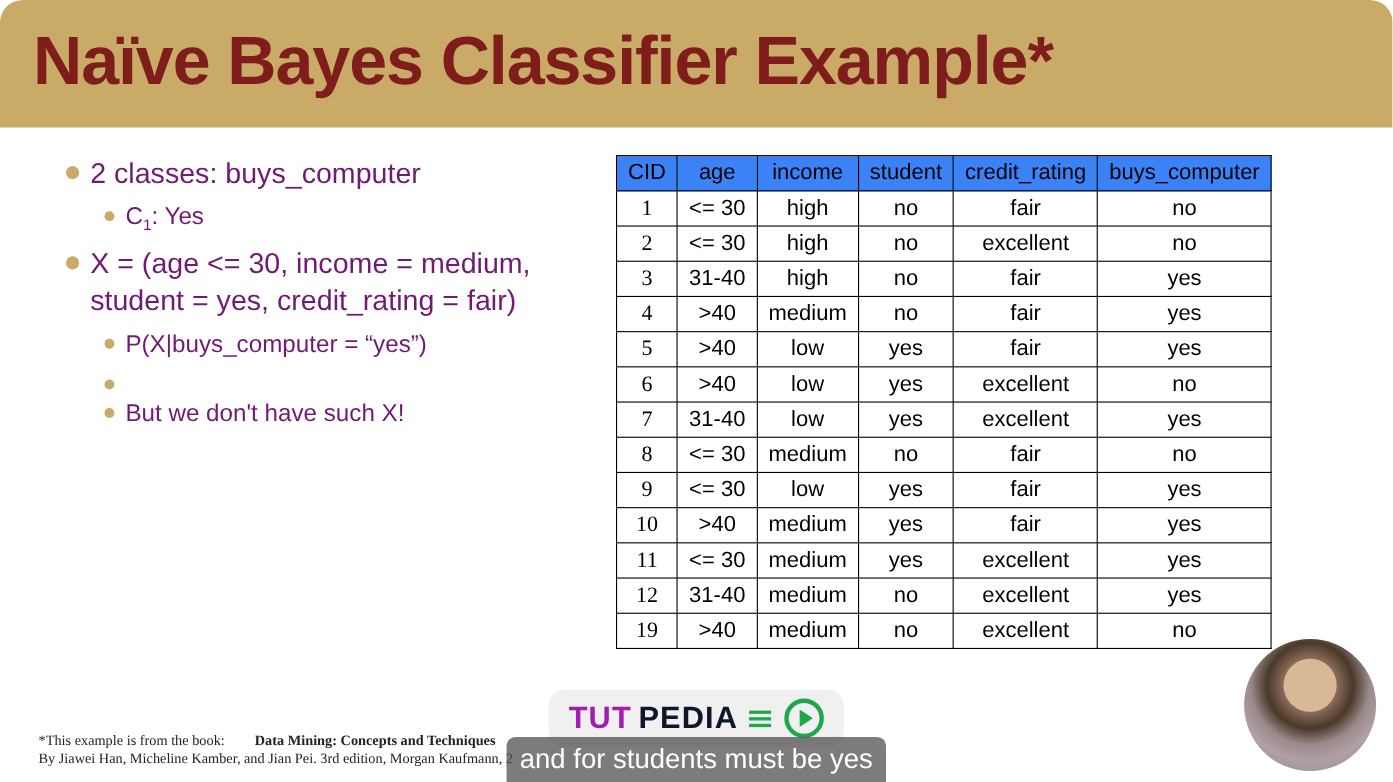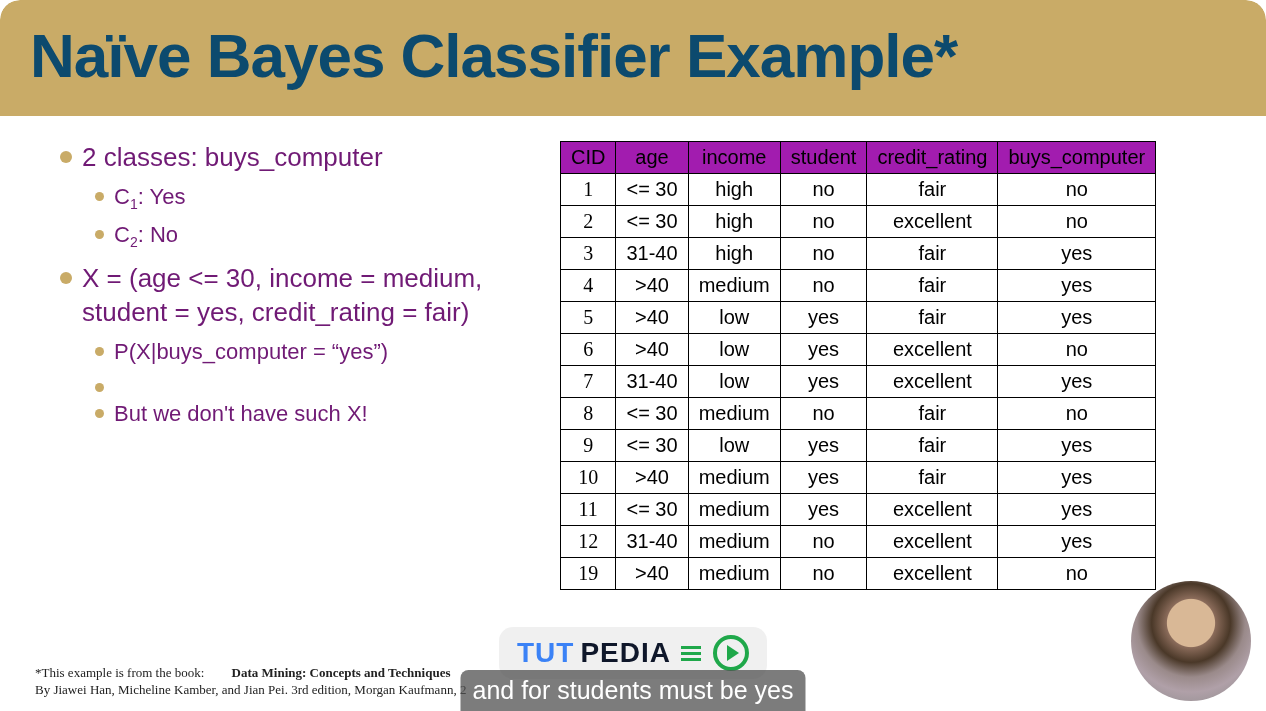--- a/index.html
+++ b/index.html
@@ -13,21 +13,21 @@
   border-radius: 20px;
 }
 .title-bar {
   background: #c9ab67;
   padding: 20px 30px 25px 30px;
   border-radius: 20px 20px 0 0;
 }
 .title-bar h1 {
   font-size: 62px;
   font-weight: bold;
-  color: #0c4a6e;
+  color: #7f1d1d;
   letter-spacing: -1px;
 }
 .content {
   display: flex;
   padding: 25px 30px 10px 60px;
 }
 .left-panel {
   flex: 0 0 500px;
   padding-right: 20px;
 }
@@ -65,21 +65,21 @@
 table {
   border-collapse: collapse;
   font-size: 20px;
 }
 th, td {
   border: 1.5px solid #000;
   padding: 4px 10px;
   text-align: center;
 }
 th {
-  background: #a21caf;
+  background: #3b82f6;
   font-weight: normal;
 }
 td.cid {
   font-family: Georgia, serif;
 }
 .footnote {
   position: absolute;
   bottom: 12px;
   left: 35px;
   font-size: 13px;
@@ -104,21 +104,21 @@
   bottom: 32px;
   left: 50%;
   transform: translateX(-50%);
   background: rgba(230,230,230,0.6);
   padding: 8px 18px;
   border-radius: 14px;
   display: flex;
   align-items: center;
   gap: 6px;
 }
-.logo-tut { color: #3b82f6; font-weight: bold; font-size: 28px; letter-spacing: 1px; }
+.logo-tut { color: #a21caf; font-weight: bold; font-size: 28px; letter-spacing: 1px; }
 .logo-pedia { color: #0f172a; font-weight: bold; font-size: 28px; letter-spacing: 1px; }
 .logo-lines {
   display: inline-flex;
   flex-direction: column;
   gap: 3px;
   margin-left: 4px;
 }
 .logo-lines span {
   width: 20px;
   height: 3px;
@@ -168,26 +168,20 @@
       <span class="bullet-text">2 classes: buys_computer</span>
     </div>
 
     <div class="bullet-item sub-item">
       <span class="bullet-dot small"></span>
       <span class="bullet-text sub">
         <span>C</span><span class="sub1">1</span><span>: Yes</span>
       </span>
     </div>
 
-    <div class="bullet-item sub-item">
-      <span class="bullet-dot small"></span>
-      <span class="bullet-text sub">
-        <span>C</span><span class="sub1">2</span><span>: No</span>
-      </span>
-    </div>
 
     <div class="bullet-item" style="margin-top:10px">
       <span class="bullet-dot"></span>
       <span class="bullet-text">X = (age &lt;= 30, income = medium, student = yes, credit_rating = fair)</span>
     </div>
 
     <div class="bullet-item sub-item">
       <span class="bullet-dot small"></span>
       <span class="bullet-text sub">P(X|buys_computer = “yes”)</span>
     </div>

